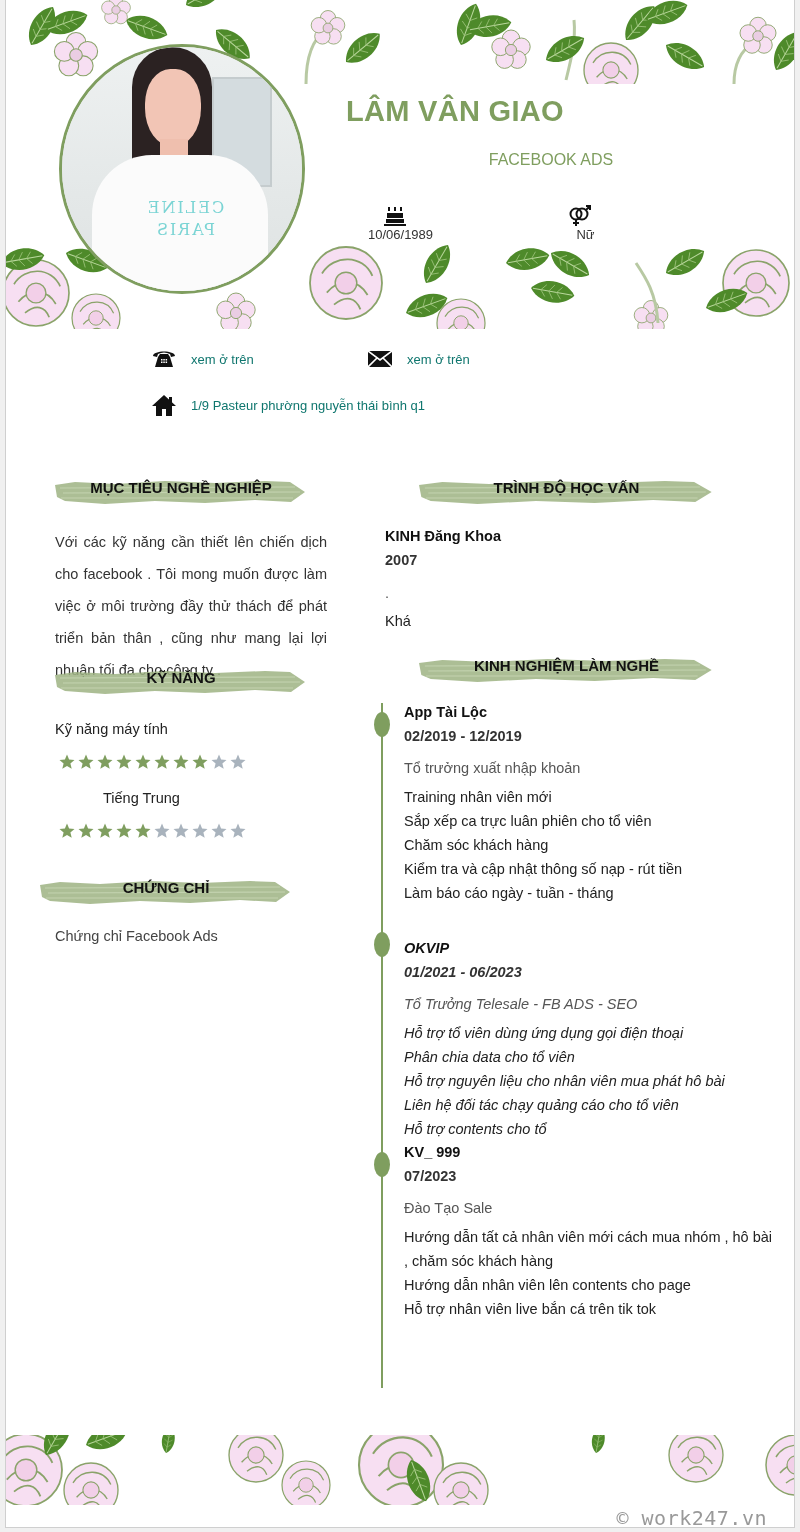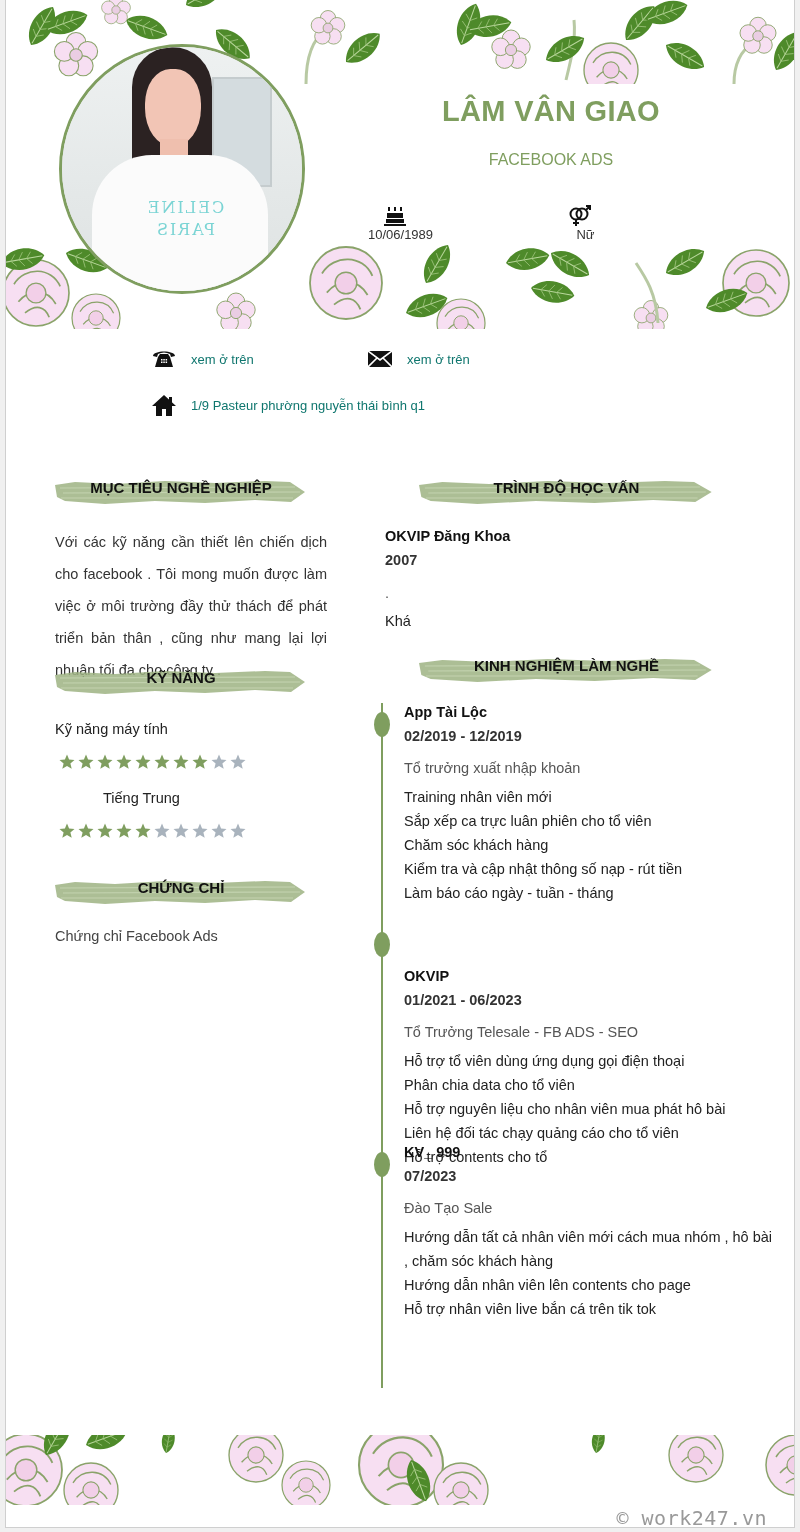--- a/index.html
+++ b/index.html
@@ -18,21 +18,21 @@
   .header-white { position: absolute; left: 0; top: 84px; width: 790px; height: 159px; background: #fff; }
   .avatar { position: absolute; left: 53px; top: 44px; width: 246px; height: 250px; border-radius: 50%; border: 3px solid #7f9e5f; background: #e9ecec; overflow: hidden; z-index: 3; }
   .avatar .bg { position: absolute; inset: 0; background: linear-gradient(180deg,#eef1f1 0%,#e4e8e8 60%,#dfe3e3 100%); }
   .avatar .window { position: absolute; left: 150px; top: 30px; width: 60px; height: 110px; background: #d4dcdf; border: 2px solid #c5ccce; }
   .avatar .hair { position: absolute; left: 70px; top: 0px; width: 80px; height: 150px; background: #2b2222; border-radius: 40px 40px 10px 10px; }
   .avatar .face { position: absolute; left: 83px; top: 22px; width: 56px; height: 78px; background: #f2c5b5; border-radius: 45% 45% 50% 50%; }
   .avatar .neck { position: absolute; left: 98px; top: 92px; width: 28px; height: 26px; background: #efbfae; }
   .avatar .body { position: absolute; left: 30px; top: 108px; width: 176px; height: 150px; background: #fbfbfb; border-radius: 60px 60px 10px 10px; }
   .avatar .shirt-text { position: absolute; left: 68px; top: 150px; width: 110px; text-align: center; font-family: "DejaVu Serif", serif; font-size: 16px; color: #7ad4d4; letter-spacing: 2px; line-height: 22px; transform: scaleX(-1); }
 
-  .name { position: absolute; left: 340px; top: 95px; width: 410px; text-align: center; font-size: 29px; font-weight: bold; color: #7f9e5f; letter-spacing: 0.3px; }
+  .name { position: absolute; left: 340px; top: 95px; width: 410px; font-size: 29px; font-weight: bold; color: #7f9e5f; letter-spacing: 0.3px; }
   .title { position: absolute; left: 340px; top: 151px; width: 410px; text-align: center; font-size: 16px; color: #7f9e5f; }
   .info { position: absolute; top: 205px; display: flex; align-items: center; font-size: 13px; color: #333; flex-direction: column; }
   .info .ico { width: 24px; height: 22px; margin-right: 11px; display: flex; align-items: center; justify-content: center; }
 
   .contact { position: absolute; display: flex; align-items: center; font-size: 13px; color: #0f766e; }
   .contact .ico { width: 26px; height: 22px; margin-right: 14px; display: flex; align-items: center; justify-content: center; }
 
   
   .sec-head { position: absolute; height: 26px; display: flex; align-items: flex-start; justify-content: center; font-size: 15px; font-weight: bold; color: #111; }
   .sec-head .brush { position: absolute; inset: 0; z-index: 0; }
@@ -290,35 +290,35 @@
         <use href="#starshape" fill="#a9b3bd"></use>
       </svg>
       <svg class="star" viewBox="0 0 16 16">
         <use href="#starshape" fill="#a9b3bd"></use>
       </svg>
       <svg class="star" viewBox="0 0 16 16">
         <use href="#starshape" fill="#a9b3bd"></use>
       </svg>
     </div>
 
-  <div class="sec-head" style="left:49px; top:879px; width:252px;">
+  <div class="sec-head" style="left:34px; top:879px; width:252px;">
     <svg class="brush" width="252" height="26" viewBox="0 0 252 26" preserveAspectRatio="none">
         <use href="#brush"></use>
       </svg>
     <span>CHỨNG CHỈ</span>
   </div>
   <div class="cert">Chứng chỉ Facebook Ads</div>
 
   <div class="sec-head" style="left:413px; top:479px; width:295px;">
     <svg class="brush" width="295" height="26" viewBox="0 0 252 26" preserveAspectRatio="none">
         <use href="#brush"></use>
       </svg>
     <span>TRÌNH ĐỘ HỌC VẤN</span>
   </div>
-  <div class="edu" style="top:528px; font-weight:bold; color:#111;">OKVIP Đăng Khoa</div>
+  <div class="edu" style="top:528px; font-weight:bold; color:#111;">KINH Đăng Khoa</div>
   <div class="edu" style="top:552px; font-weight:bold; color:#333;">2007</div>
   <div class="edu" style="top:585px; color:#555;">.</div>
   <div class="edu" style="top:613px; color:#222;">Khá</div>
 
   <div class="sec-head" style="left:413px; top:657px; width:295px;">
     <svg class="brush" width="295" height="26" viewBox="0 0 252 26" preserveAspectRatio="none">
         <use href="#brush"></use>
       </svg>
     <span>KINH NGHIỆM LÀM NGHỀ</span>
   </div>
@@ -334,21 +334,21 @@
     <div class="role">Tổ trưởng xuất nhập khoản</div>
     <div class="duties">
       <div class="duty">Training nhân viên mới</div>
       <div class="duty">Sắp xếp ca trực luân phiên cho tổ viên</div>
       <div class="duty">Chăm sóc khách hàng</div>
       <div class="duty">Kiểm tra và cập nhật thông số nạp - rút tiền</div>
       <div class="duty">Làm báo cáo ngày - tuần - tháng</div>
     </div>
   </div>
 
-  <div class="job" style="top:964px;">
+  <div class="job" style="top:936px;font-style:italic;">
     <div class="company">OKVIP</div>
     <div class="period">01/2021 - 06/2023</div>
     <div class="role">Tổ Trưởng Telesale - FB ADS - SEO</div>
     <div class="duties">
       <div class="duty">Hỗ trợ tổ viên dùng ứng dụng gọi điện thoại</div>
       <div class="duty">Phân chia data cho tổ viên</div>
       <div class="duty">Hỗ trợ nguyên liệu cho nhân viên mua phát hô bài</div>
       <div class="duty">Liên hệ đối tác chạy quảng cáo cho tổ viên</div>
       <div class="duty">Hỗ trợ contents cho tổ</div>
     </div>

